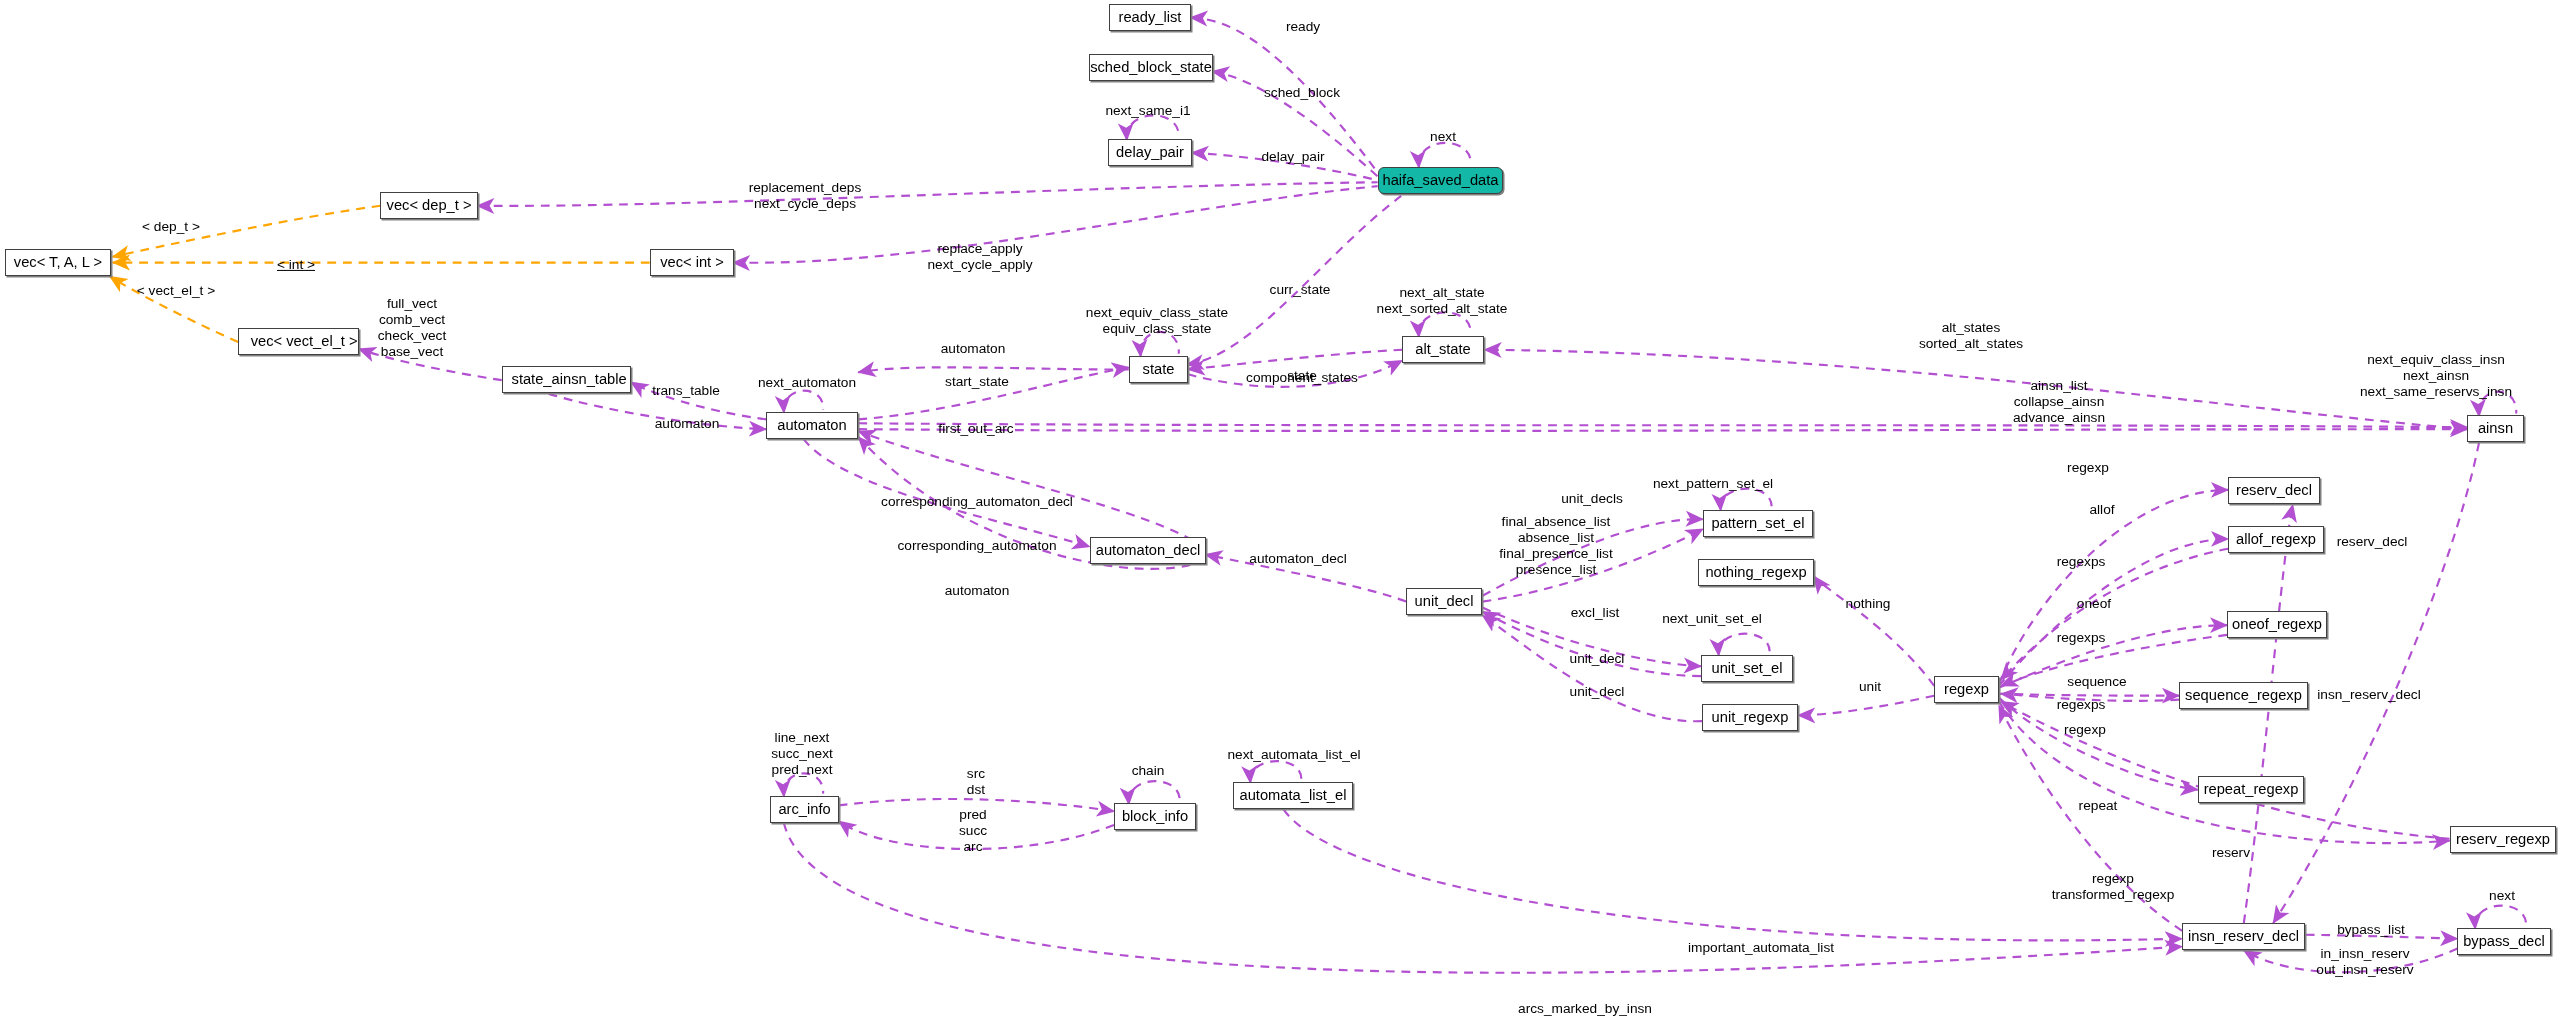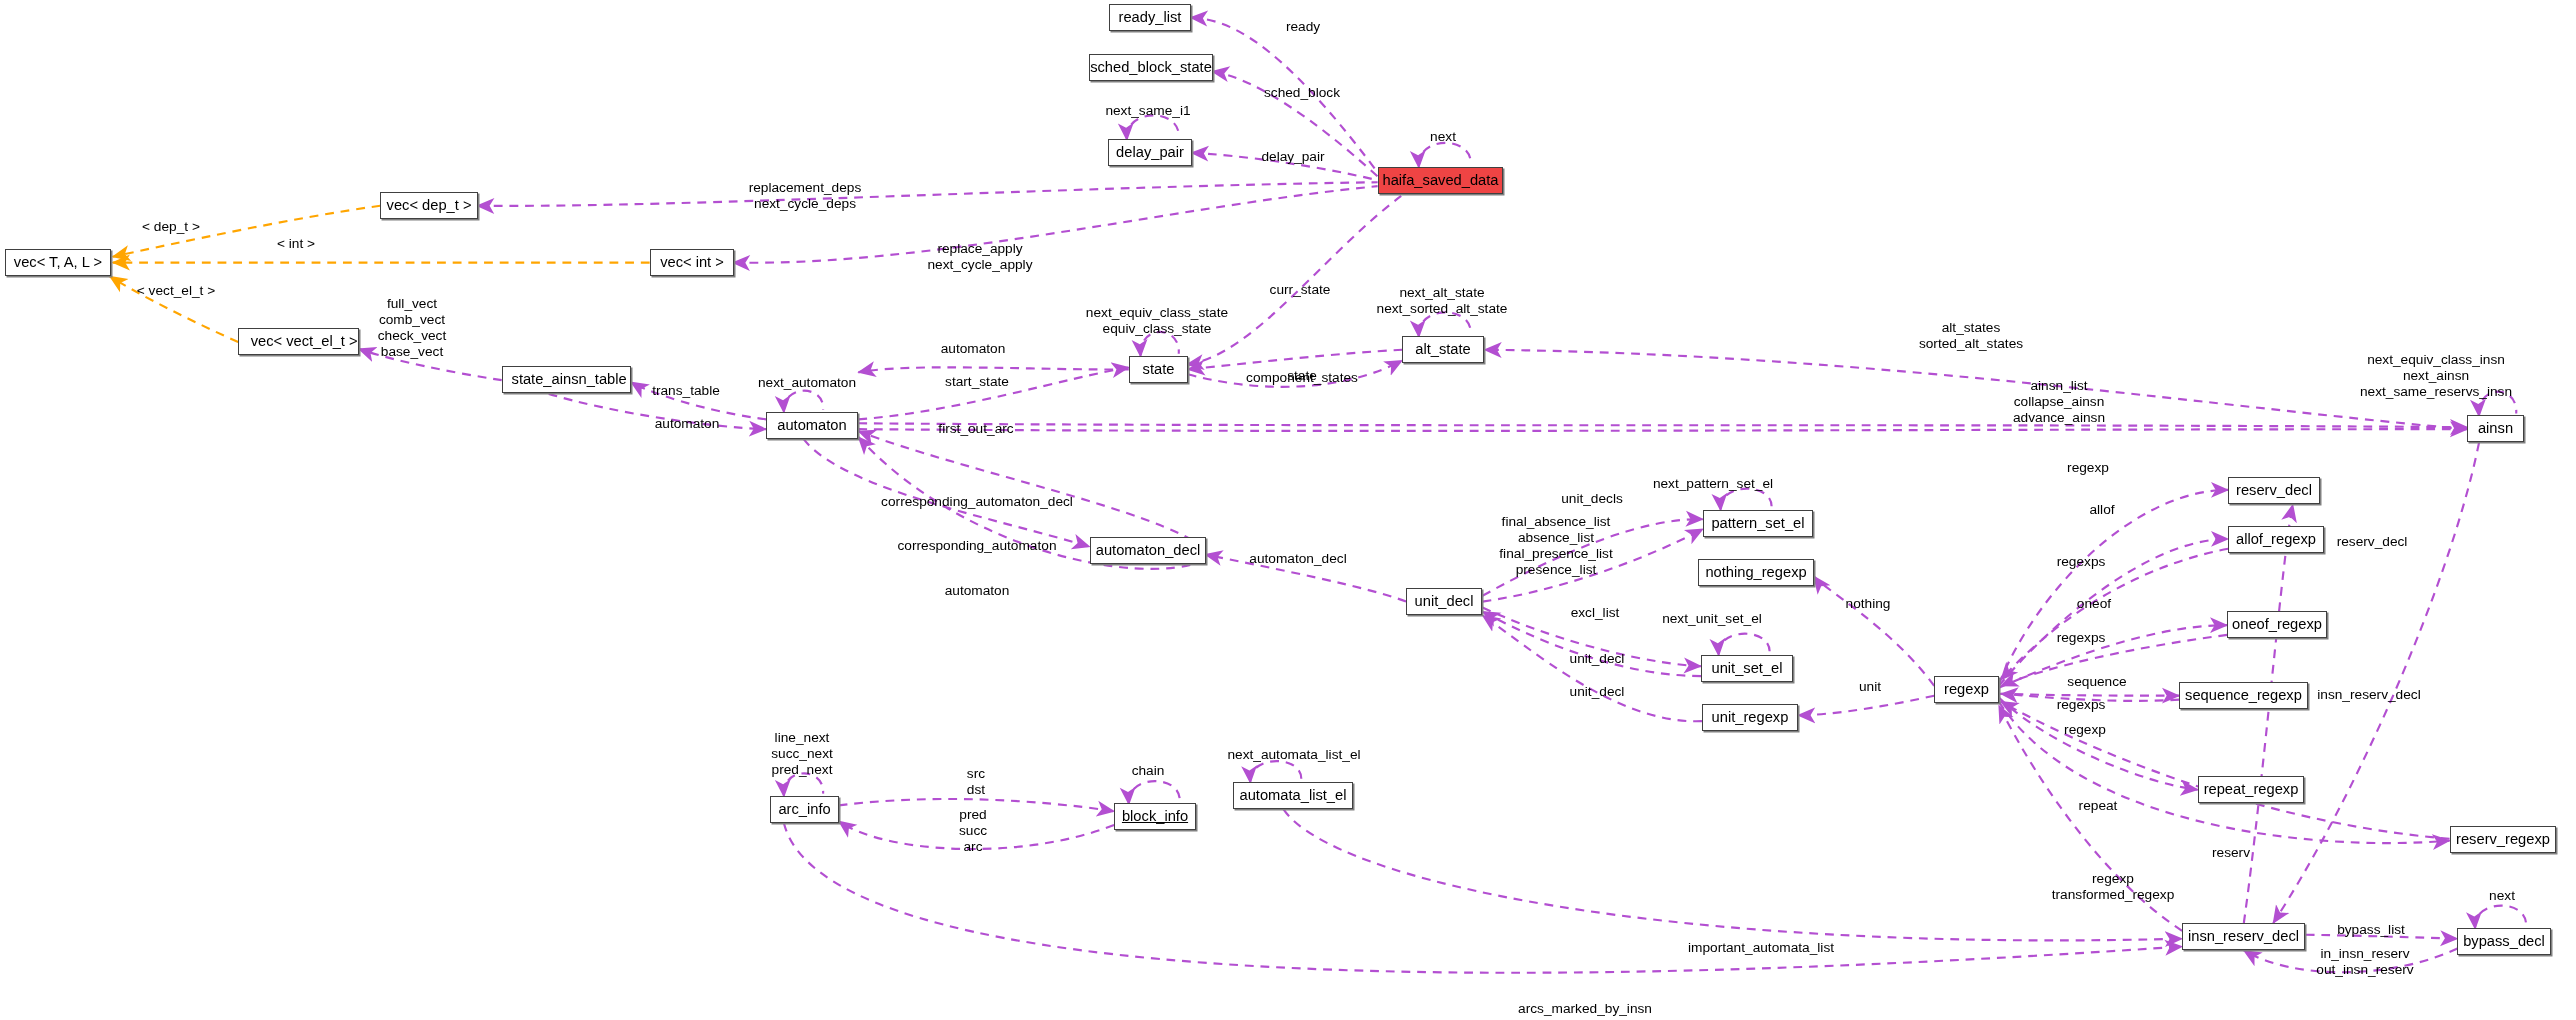--- a/index.html
+++ b/index.html
@@ -15,21 +15,21 @@
     font-family:"Liberation Sans",sans-serif;
     font-size:14.7px;
     line-height:1;
     display:flex;
     align-items:center;
     justify-content:center;
     white-space:nowrap;
     box-shadow:1.5px 1.5px 0 0 #808080;
     padding:0 7.8px;
   }
-  .node.highlight{background:#ef4444;}
+  .node.highlight{background:#14b8a6;border-radius:6px;}
   .edge-label{
     position:absolute;
     font-family:"Liberation Sans",sans-serif;
     font-size:13.7px;
     color:#000000;
     white-space:pre;
     line-height:1.18;
     text-align:center;
     transform:translate(-50%,-50%);
     pointer-events:none;
@@ -141,34 +141,34 @@
       <div class="node" style="left: 2228px; top: 526px; width: 96px; height: 27.4px;">allof_regexp</div>
       <div class="node" style="left: 1406px; top: 588px; width: 76px; height: 27.4px;">unit_decl</div>
       <div class="node" style="left: 2227px; top: 611px; width: 100px; height: 27.4px;">oneof_regexp</div>
       <div class="node" style="left: 1701px; top: 655px; width: 92px; height: 27.4px;">unit_set_el</div>
       <div class="node" style="left: 1934px; top: 676px; width: 65px; height: 27.4px;">regexp</div>
       <div class="node" style="left: 2179px; top: 682px; width: 129px; height: 27.4px;">sequence_regexp</div>
       <div class="node" style="left: 1702px; top: 704px; width: 96px; height: 27.4px;">unit_regexp</div>
       <div class="node" style="left: 1233px; top: 782px; width: 120px; height: 27.4px;">automata_list_el</div>
       <div class="node" style="left: 2198px; top: 776px; width: 106px; height: 27.4px;">repeat_regexp</div>
       <div class="node" style="left: 770px; top: 796px; width: 69px; height: 27.4px;">arc_info</div>
-      <div class="node" style="left: 1114px; top: 803px; width: 82px; height: 27.4px; text-decoration: underline;">block_info</div>
+      <div class="node" style="left: 1114px; top: 803px; width: 82px; height: 27.4px;">block_info</div>
       <div class="node" style="left: 2450px; top: 826px; width: 106px; height: 27.4px;">reserv_regexp</div>
       <div class="node" style="left: 2457px; top: 928px; width: 94px; height: 27.4px;">bypass_decl</div>
       <div class="node" style="left: 2182px; top: 923px; width: 123px; height: 27.4px;">insn_reserv_decl</div>
     </div>
   <div id="label-layer">
       <div class="edge-label" style="left: 1303px; top: 26.5px;"><div>ready</div></div>
       <div class="edge-label" style="left: 1302px; top: 93px;"><div>sched_block</div></div>
       <div class="edge-label" style="left: 1148px; top: 111px;"><div>next_same_i1</div></div>
       <div class="edge-label" style="left: 1293px; top: 157px;"><div>delay_pair</div></div>
       <div class="edge-label" style="left: 1443px; top: 137px;"><div>next</div></div>
       <div class="edge-label" style="left: 805px; top: 188px; margin-top: 8px;"><div>replacement_deps</div><div>next_cycle_deps</div></div>
       <div class="edge-label" style="left: 171px; top: 227px;"><div>&lt; dep_t &gt;</div></div>
-      <div class="edge-label" style="left: 296px; top: 244px;"><div>&lt; int &gt;</div></div>
+      <div class="edge-label" style="left: 296px; top: 265px; text-decoration: underline;"><div>&lt; int &gt;</div></div>
       <div class="edge-label" style="left: 980px; top: 257px;"><div>replace_apply</div><div>next_cycle_apply</div></div>
       <div class="edge-label" style="left: 176px; top: 291px;"><div>&lt; vect_el_t &gt;</div></div>
       <div class="edge-label" style="left: 1300px; top: 290px;"><div>curr_state</div></div>
       <div class="edge-label" style="left: 1442px; top: 301px;"><div>next_alt_state</div><div>next_sorted_alt_state</div></div>
       <div class="edge-label" style="left: 1157px; top: 321px;"><div>next_equiv_class_state</div><div>equiv_class_state</div></div>
       <div class="edge-label" style="left: 412px; top: 328px;"><div>full_vect</div><div>comb_vect</div><div>check_vect</div><div>base_vect</div></div>
       <div class="edge-label" style="left: 1971px; top: 336px;"><div>alt_states</div><div>sorted_alt_states</div></div>
       <div class="edge-label" style="left: 973px; top: 349px;"><div>automaton</div></div>
       <div class="edge-label" style="left: 1302px; top: 376px;"><div>state</div></div>
       <div class="edge-label" style="left: 2436px; top: 376px;"><div>next_equiv_class_insn</div><div>next_ainsn</div><div>next_same_reservs_insn</div></div>

